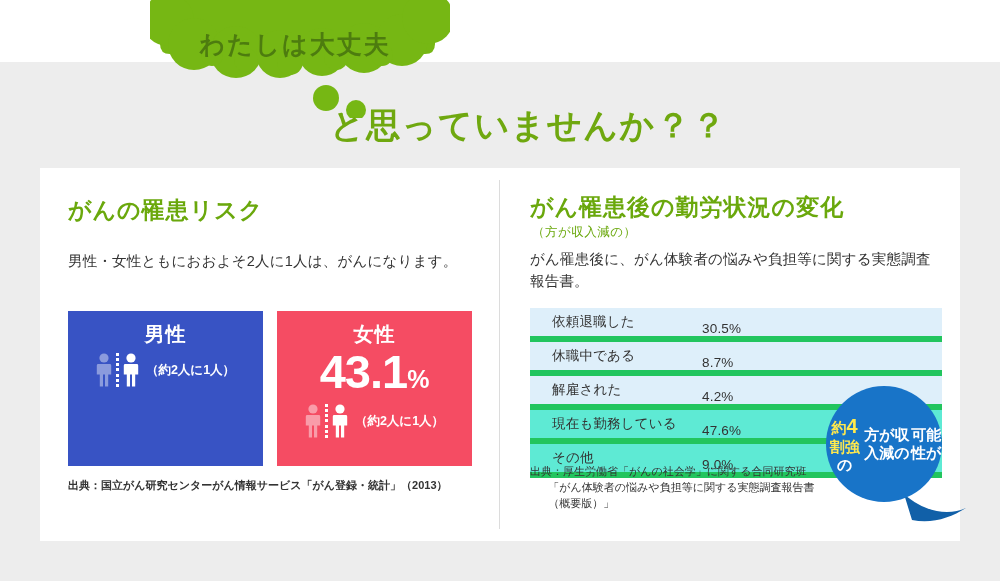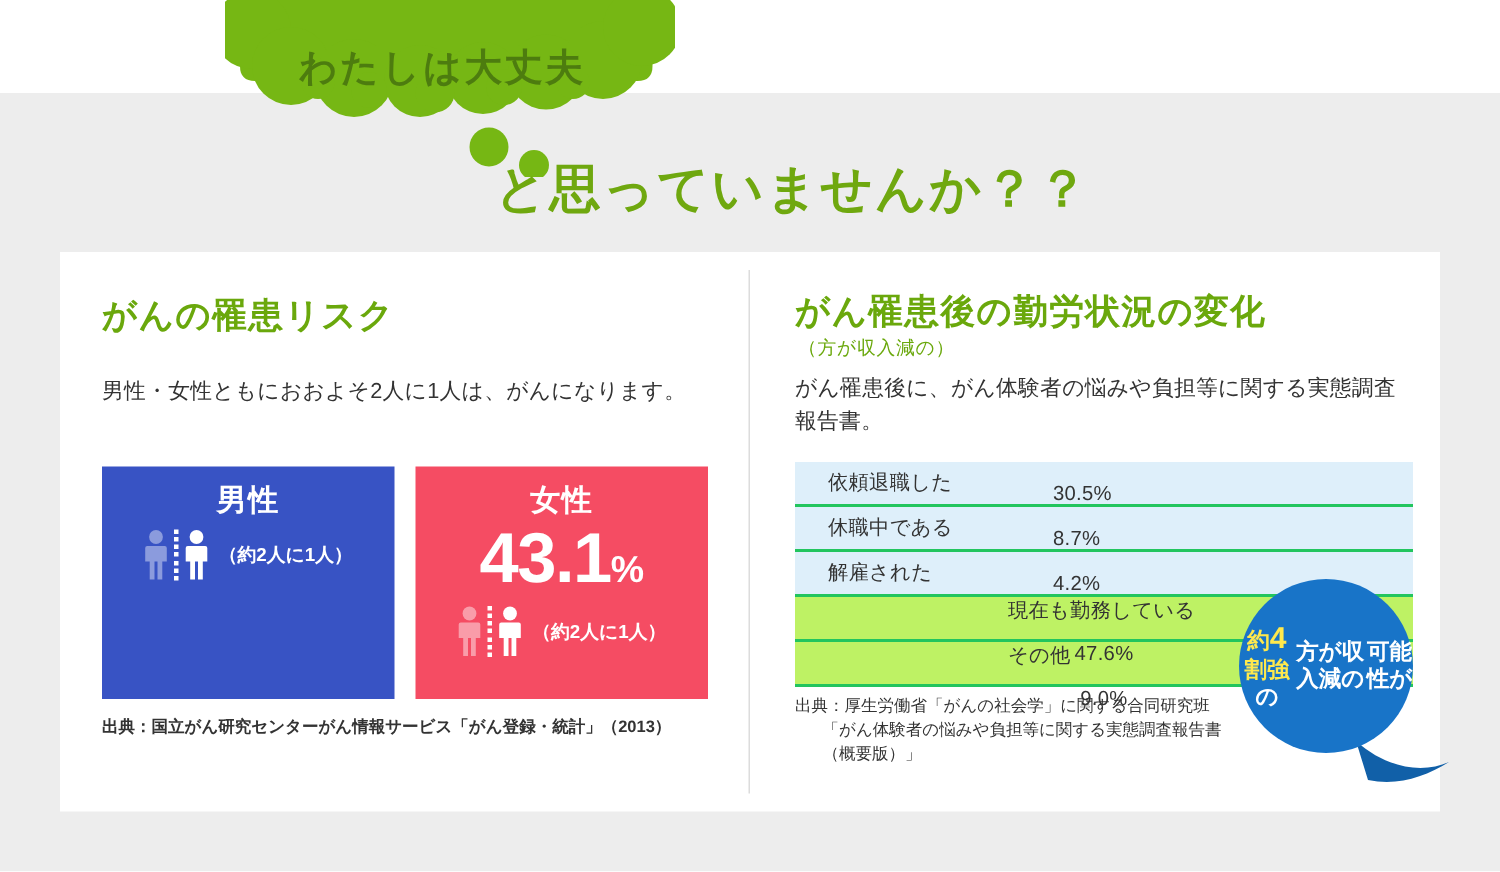--- a/index.html
+++ b/index.html
@@ -200,24 +200,24 @@
   .stat-table {
     position: absolute;
     left: 0;
     top: 140px;
     width: 412px;
   }
   .t-row {
     display: flex;
     align-items: center;
     height: 28px;
-    border-bottom: 2px solid #22c55e;
+    border-bottom: 6px solid #22c55e;
   }
   .t-row.blue  { background: #deeffa; }
-  .t-row.gray  { background: #bef264; flex-direction: column; }
+  .t-row.gray  { background: #5eead4; }
   .t-label {
     width: 150px;
     padding-left: 22px;
     font-size: 13.5px;
     color: #333333;
     letter-spacing: 0.2px;
     white-space: nowrap;
   }
   .t-value {
     font-size: 13.5px;

